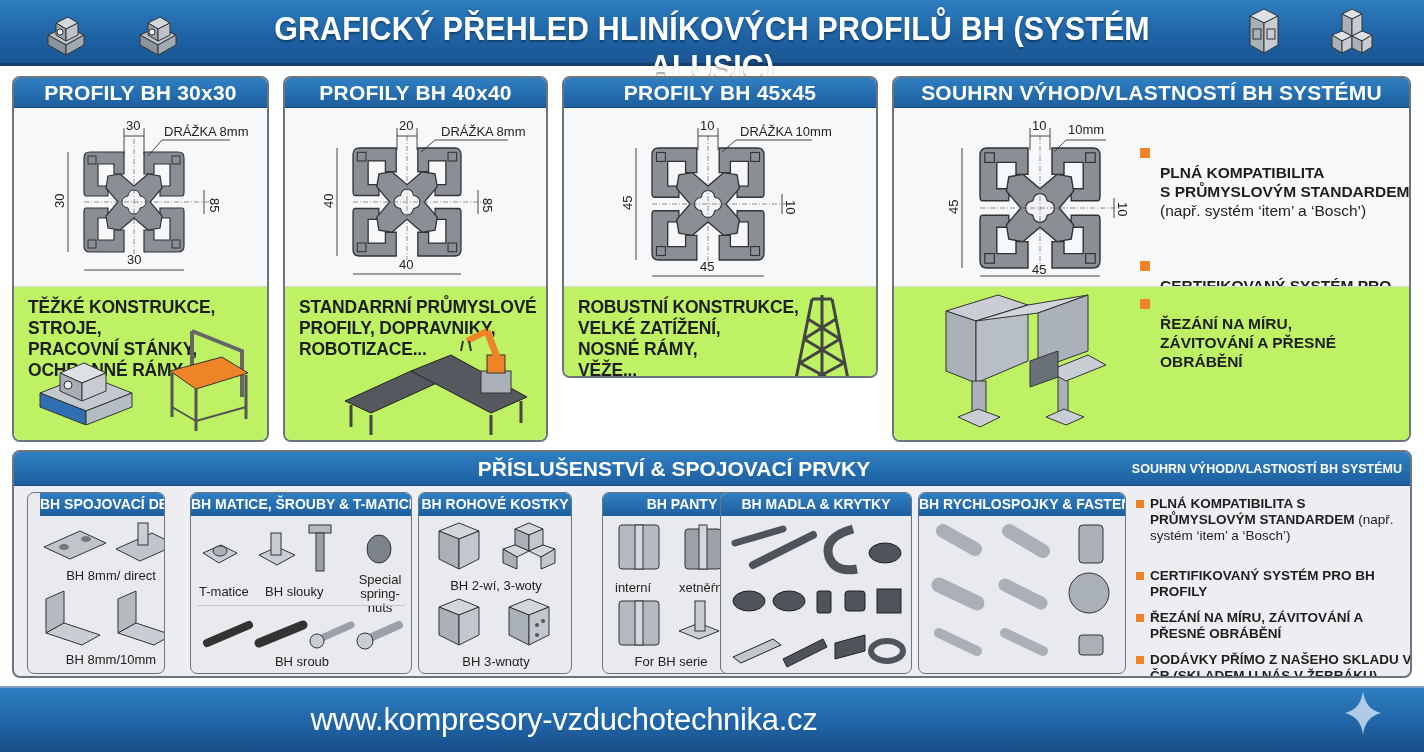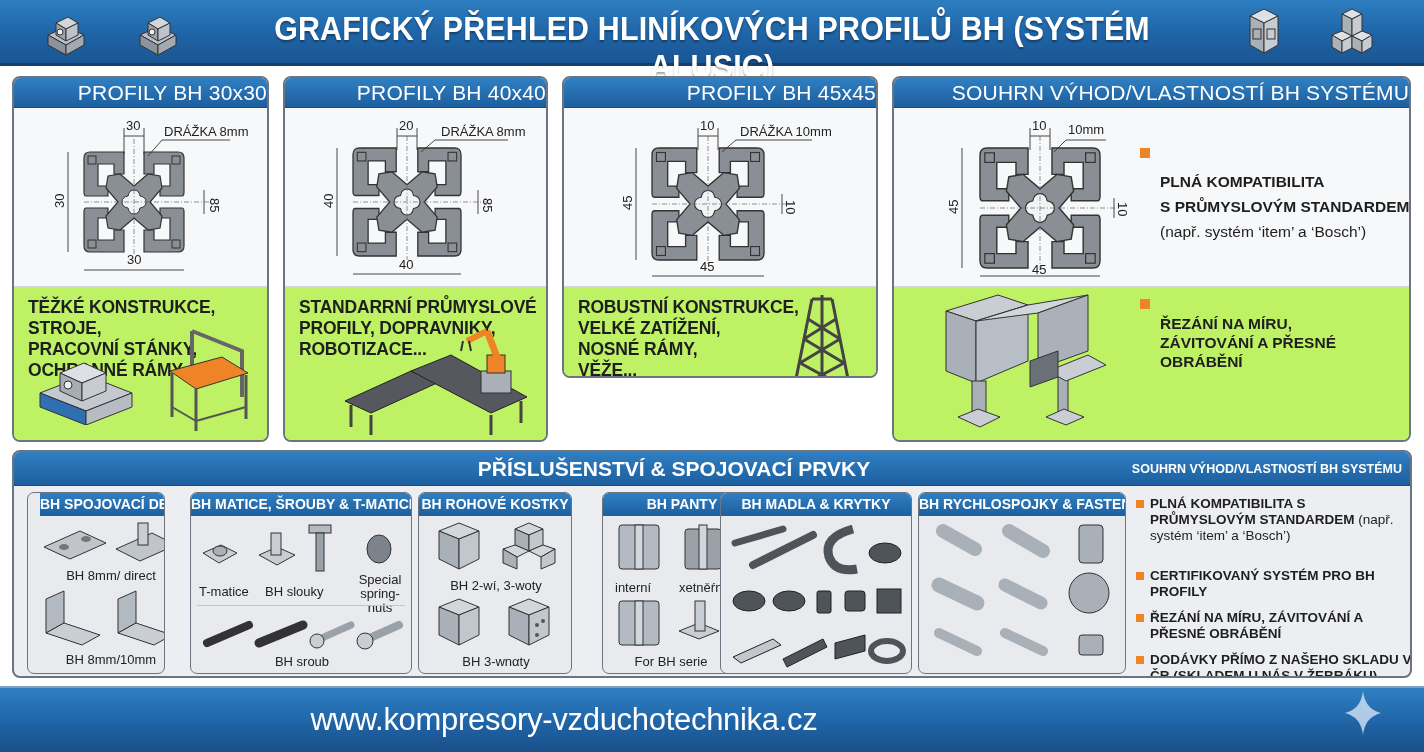--- a/index.html
+++ b/index.html
@@ -19,21 +19,21 @@
     text-shadow: 0 2px 2px rgba(0,0,0,0.35);
   }
   .hdr-icon { position: absolute; top: 5px; width: 52px; height: 52px; }
 
   .panel {
     position: absolute; border: 2px solid #6c7480; border-radius: 8px; overflow: hidden;
     background: #f6f7f9;
   }
   .panel-head {
     height: 30px; background: linear-gradient(180deg, #2f7fc2 0%, #1d5f9f 100%);
-    color: #fff; font-weight: normal; text-align: right; font-size: 21px; line-height: 30px;
+    color: #fff; font-weight: bold; text-align: center; font-size: 21px; line-height: 30px;
     border-bottom: 1px solid #174a7d; letter-spacing: 0.2px; white-space: nowrap;
   }
   .panel-top { position: absolute; left: 0; right: 0; top: 30px; height: 178px; background: #f7f8fa; }
   .panel-bot { position: absolute; left: 0; right: 0; top: 208px; bottom: 0; background: #bef264; border-top: 1px solid #d4d7dc; }
   .usecase {
     position: absolute; left: 14px; top: 10px; font-weight: bold; font-size: 17.5px; line-height: 21px;
     color: #1e1e1e; white-space: pre-line; letter-spacing: -0.2px;
   }
   .profile-svg { position: absolute; }
   .dim { font-family: "Liberation Sans", sans-serif; font-size: 13px; fill: #222; }
@@ -300,21 +300,21 @@
         <line class="dimline" x1="128" y1="26" x2="168" y2="26"></line>
       <text class="dim" x="130" y="20">10mm</text>
       <line class="dimline" x1="24" y1="34" x2="24" y2="154"></line>
       <text class="dim" x="10" y="98" transform="rotate(-90 16 94)">45</text>
       <line class="dimline" x1="42" y1="162" x2="162" y2="162"></line>
       <text class="dim" x="94" y="160">45</text>
       <line class="dimline" x1="176" y1="84" x2="176" y2="104"></line>
       <text class="dim" x="178" y="98" transform="rotate(90 184 94)">10</text>
     </svg>
     <div class="bullets" style="left:246px; top:36px; width:270px;">
-      <div class="bullet" style="font-size:15.5px; line-height:25px; white-space:pre-line;">
+      <div class="bullet" style="font-size:15.5px; line-height:19px; white-space:pre-line;">
         <span class="sq" style="top:4px;"></span><span>PLNÁ KOMPATIBILITA
 S PRŮMYSLOVÝM STANDARDEM</span>
         <div class="note">(např. systém ‘item’ a ‘Bosch’)</div>
       </div>
       <div class="bullet" style="font-size:15.5px; line-height:19px; white-space:pre-line; margin-top:18px;">
         <span class="sq" style="top:4px;"></span><span>CERTIFIKOVANÝ SYSTÉM PRO
 BH PROFILY</span>
       </div>
     </div>
   </div>

